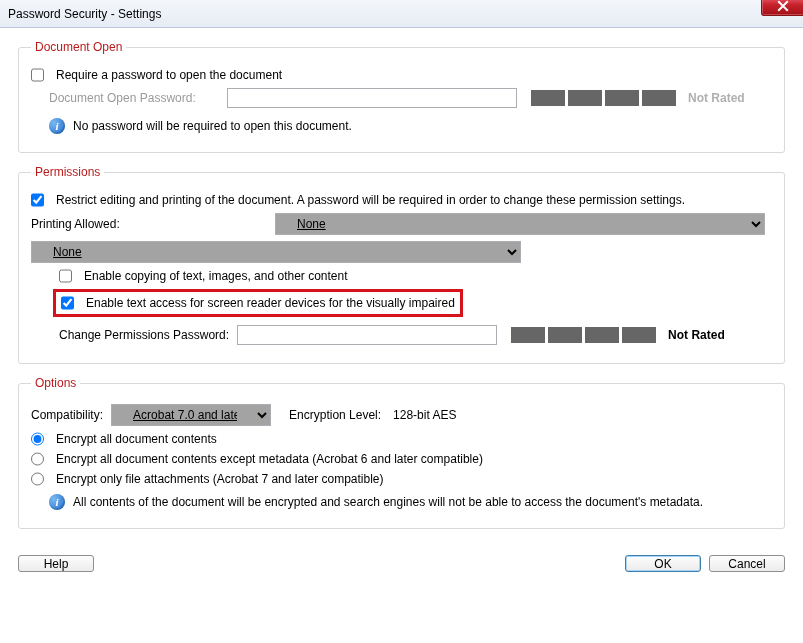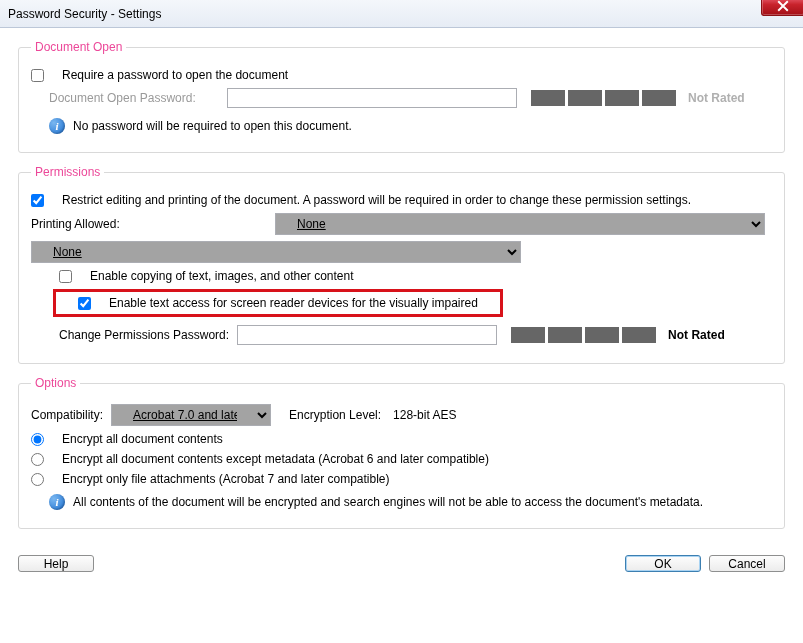--- a/index.html
+++ b/index.html
@@ -38,26 +38,26 @@
 .dialog-body { padding: 12px 18px 10px 18px; }
 
 fieldset.group {
   border: 1px solid #d9d9d9;
   border-radius: 3px;
   margin: 0 0 12px 0;
   padding: 8px 12px 12px 12px;
 }
 fieldset.group > legend {
   font-size: 12px;
-  color: #ec4899;
+  color: #b91c1c;
   padding: 0 4px;
 }
 
 .row { display: flex; align-items: center; margin: 6px 0; }
-.row label.cb { display: flex; align-items: center; gap: 18px; }
+.row label.cb { display: flex; gap: 12px; }
 input[type="checkbox"], input[type="radio"] { margin: 0; }
 .indent { margin-left: 18px; }
 .disabled-text { color: #9a9a9a; }
 
 .field-label {
   text-align: left;
   padding-right: 8px;
   min-width: 200px;
 }
 input[type="text"], input[type="password"] {
@@ -89,21 +89,21 @@
   width: 16px; height: 16px; border-radius: 50%;
   background: radial-gradient(circle at 30% 30%, #7ab7f0, #1b6fd1);
   display: inline-flex; align-items: center; justify-content: center;
   color: #fff; font-family: Georgia, serif; font-style: italic; font-weight: bold;
   font-size: 11px; flex: none; margin-right: 8px;
   box-shadow: inset -1px -1px 2px rgba(0,0,0,0.25);
 }
 
 .highlight-box {
   border: 3px solid #d8121a;
-  padding: 4px 22px;
+  padding: 4px 5px;
   display: inline-block;
 }
 
 .bottom-buttons {
   display: flex; gap: 8px; padding: 4px 18px 0 18px;
 }
 .bottom-buttons .spacer { flex: 1; }
 button.btn {
   min-width: 76px; height: 17px;
   background: linear-gradient(#fdfdfd, #ececec);

